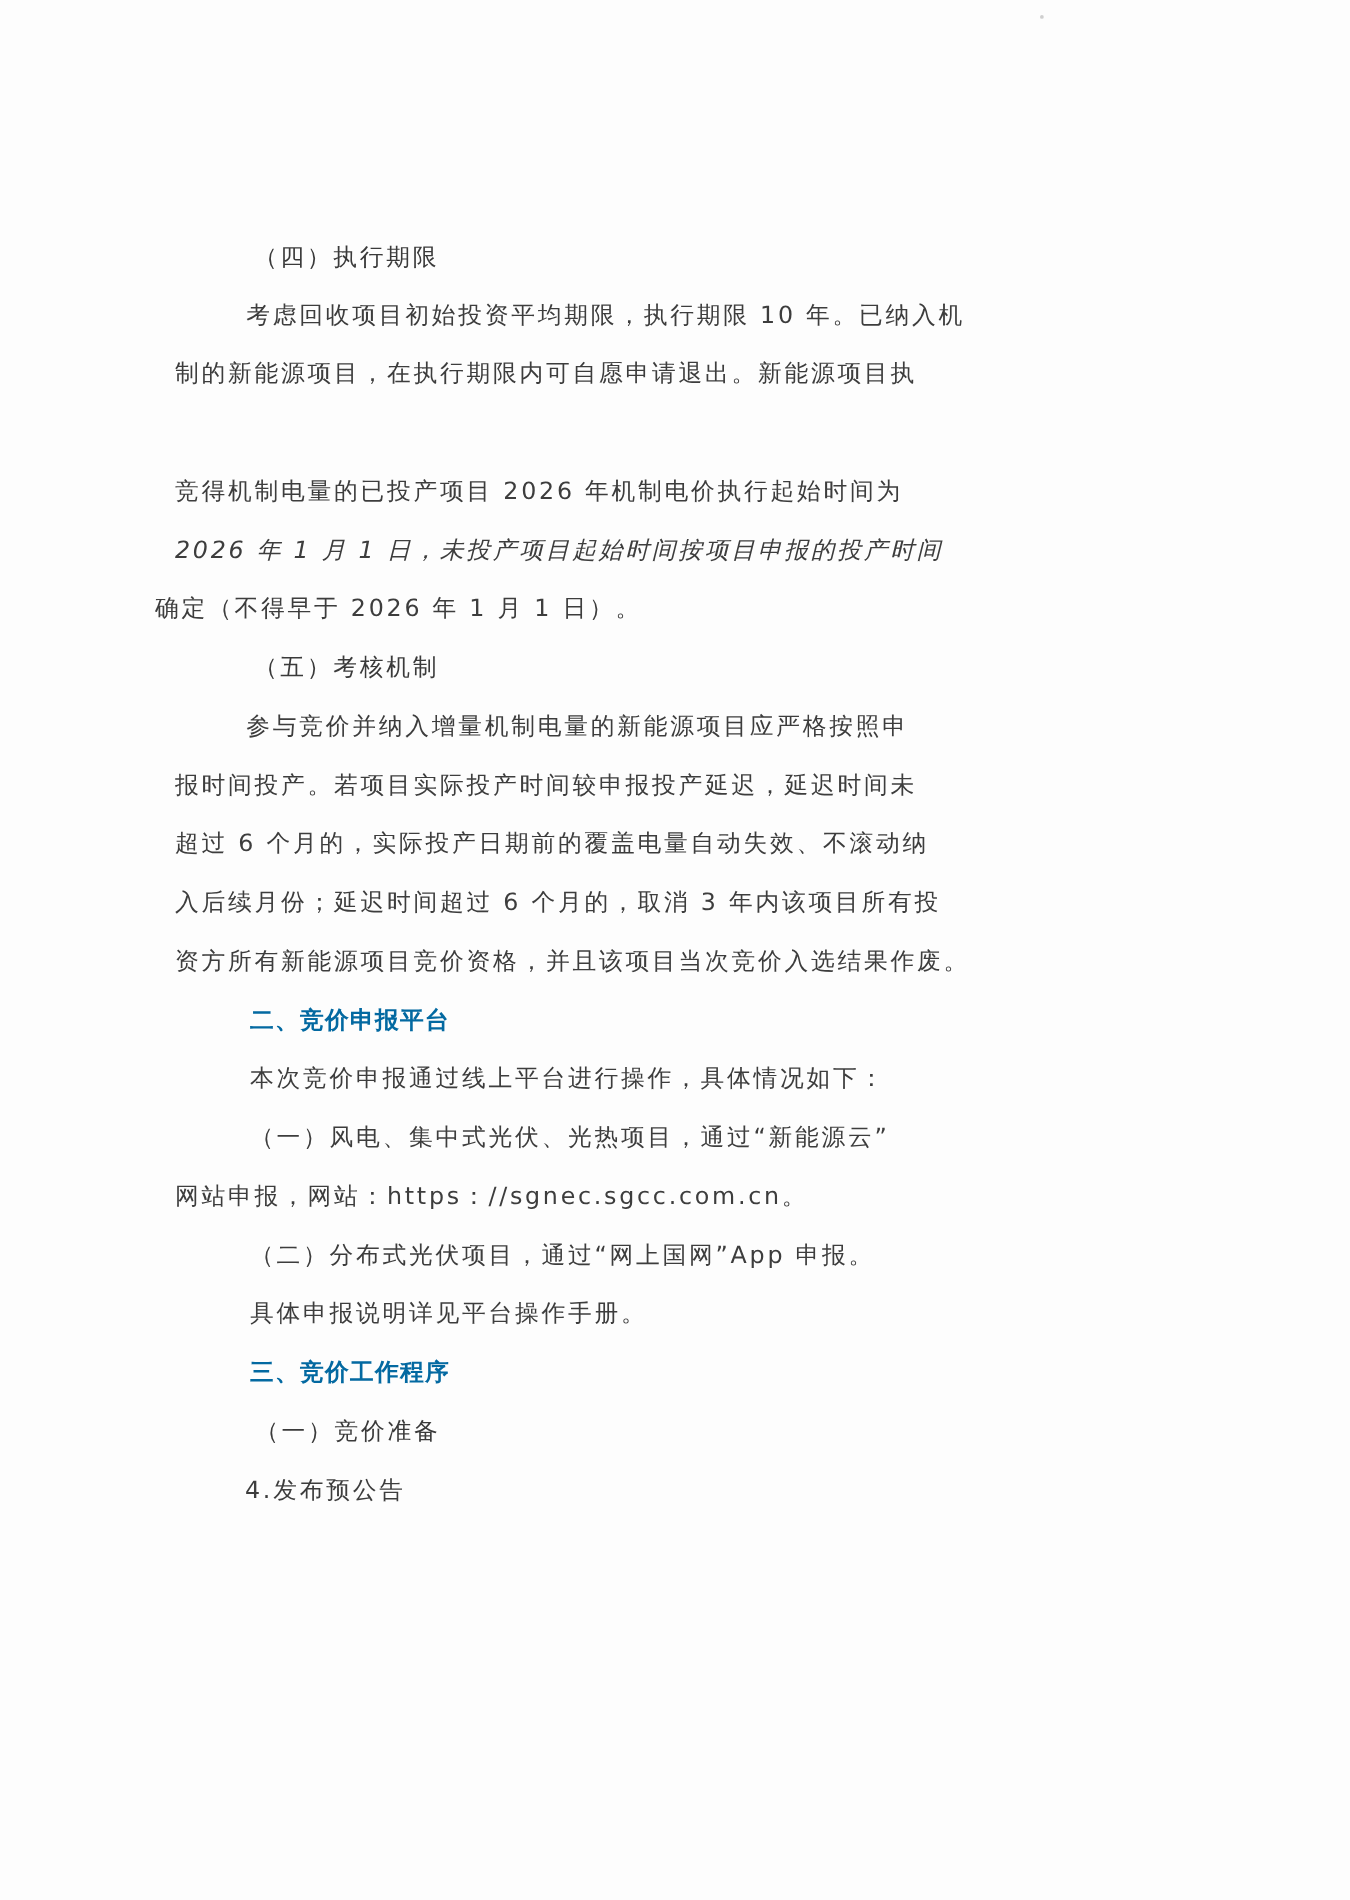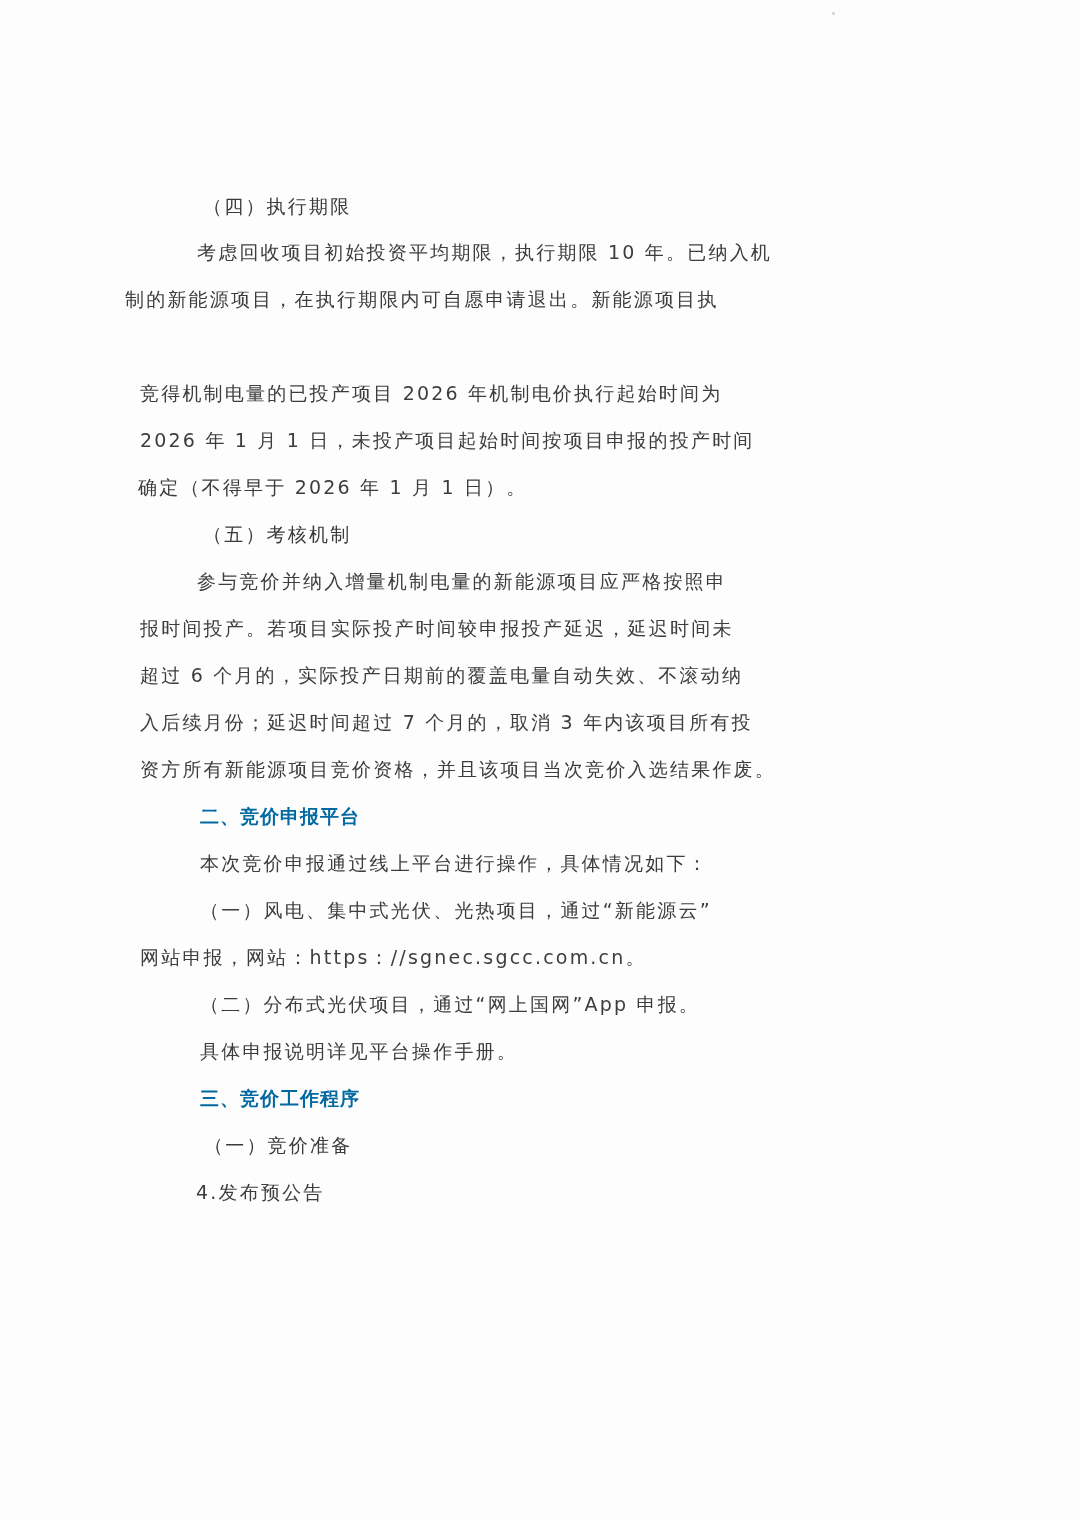--- a/index.html
+++ b/index.html
@@ -49,30 +49,30 @@
   }
 </style>
 </head>
 <body>
 
 <div class="page">
   <div class="speck"></div>
 
   <div class="line sub-heading" style="left:203px; top:188px;">（四）执行期限</div>
   <div class="line" style="left:197px; top:234px;">考虑回收项目初始投资平均期限，执行期限 10 年。已纳入机</div>
-  <div class="line" style="left:125px; top:281px;text-align:right;">制的新能源项目，在执行期限内可自愿申请退出。新能源项目执</div>
+  <div class="line" style="left:140px; top:281px;text-align:right;">制的新能源项目，在执行期限内可自愿申请退出。新能源项目执</div>
   <div class="line" style="left:140px; top:375px;">竞得机制电量的已投产项目 2026 年机制电价执行起始时间为</div>
-  <div class="line" style="left:140px; top:422px;">2026 年 1 月 1 日，未投产项目起始时间按项目申报的投产时间</div>
-  <div class="line" style="left:138px; top:469px;">确定（不得早于 2026 年 1 月 1 日）。</div>
+  <div class="line" style="left:140px; top:422px;font-style:italic;">2026 年 1 月 1 日，未投产项目起始时间按项目申报的投产时间</div>
+  <div class="line" style="left:124px; top:469px;">确定（不得早于 2026 年 1 月 1 日）。</div>
 
   <div class="line sub-heading" style="left:203px; top:516px;">（五）考核机制</div>
   <div class="line" style="left:197px; top:563px;">参与竞价并纳入增量机制电量的新能源项目应严格按照申</div>
   <div class="line" style="left:140px; top:610px;">报时间投产。若项目实际投产时间较申报投产延迟，延迟时间未</div>
   <div class="line" style="left:140px; top:657px;">超过 6 个月的，实际投产日期前的覆盖电量自动失效、不滚动纳</div>
-  <div class="line" style="left:140px; top:704px;">入后续月份；延迟时间超过 7 个月的，取消 3 年内该项目所有投</div>
+  <div class="line" style="left:140px; top:704px;">入后续月份；延迟时间超过 6 个月的，取消 3 年内该项目所有投</div>
   <div class="line" style="left:140px; top:751px;">资方所有新能源项目竞价资格，并且该项目当次竞价入选结果作废。</div>
 
   <div class="line heading" style="left:200px; top:798px;">二、竞价申报平台</div>
   <div class="line" style="left:200px; top:845px;">本次竞价申报通过线上平台进行操作，具体情况如下：</div>
   <div class="line" style="left:200px; top:892px;">（一）风电、集中式光伏、光热项目，通过“新能源云”</div>
   <div class="line" style="left:140px; top:939px;">网站申报，网站：https：//sgnec.sgcc.com.cn。</div>
   <div class="line" style="left:200px; top:986px;">（二）分布式光伏项目，通过“网上国网”App 申报。</div>
   <div class="line" style="left:200px; top:1033px;">具体申报说明详见平台操作手册。</div>
 
   <div class="line heading" style="left:200px; top:1080px;">三、竞价工作程序</div>

